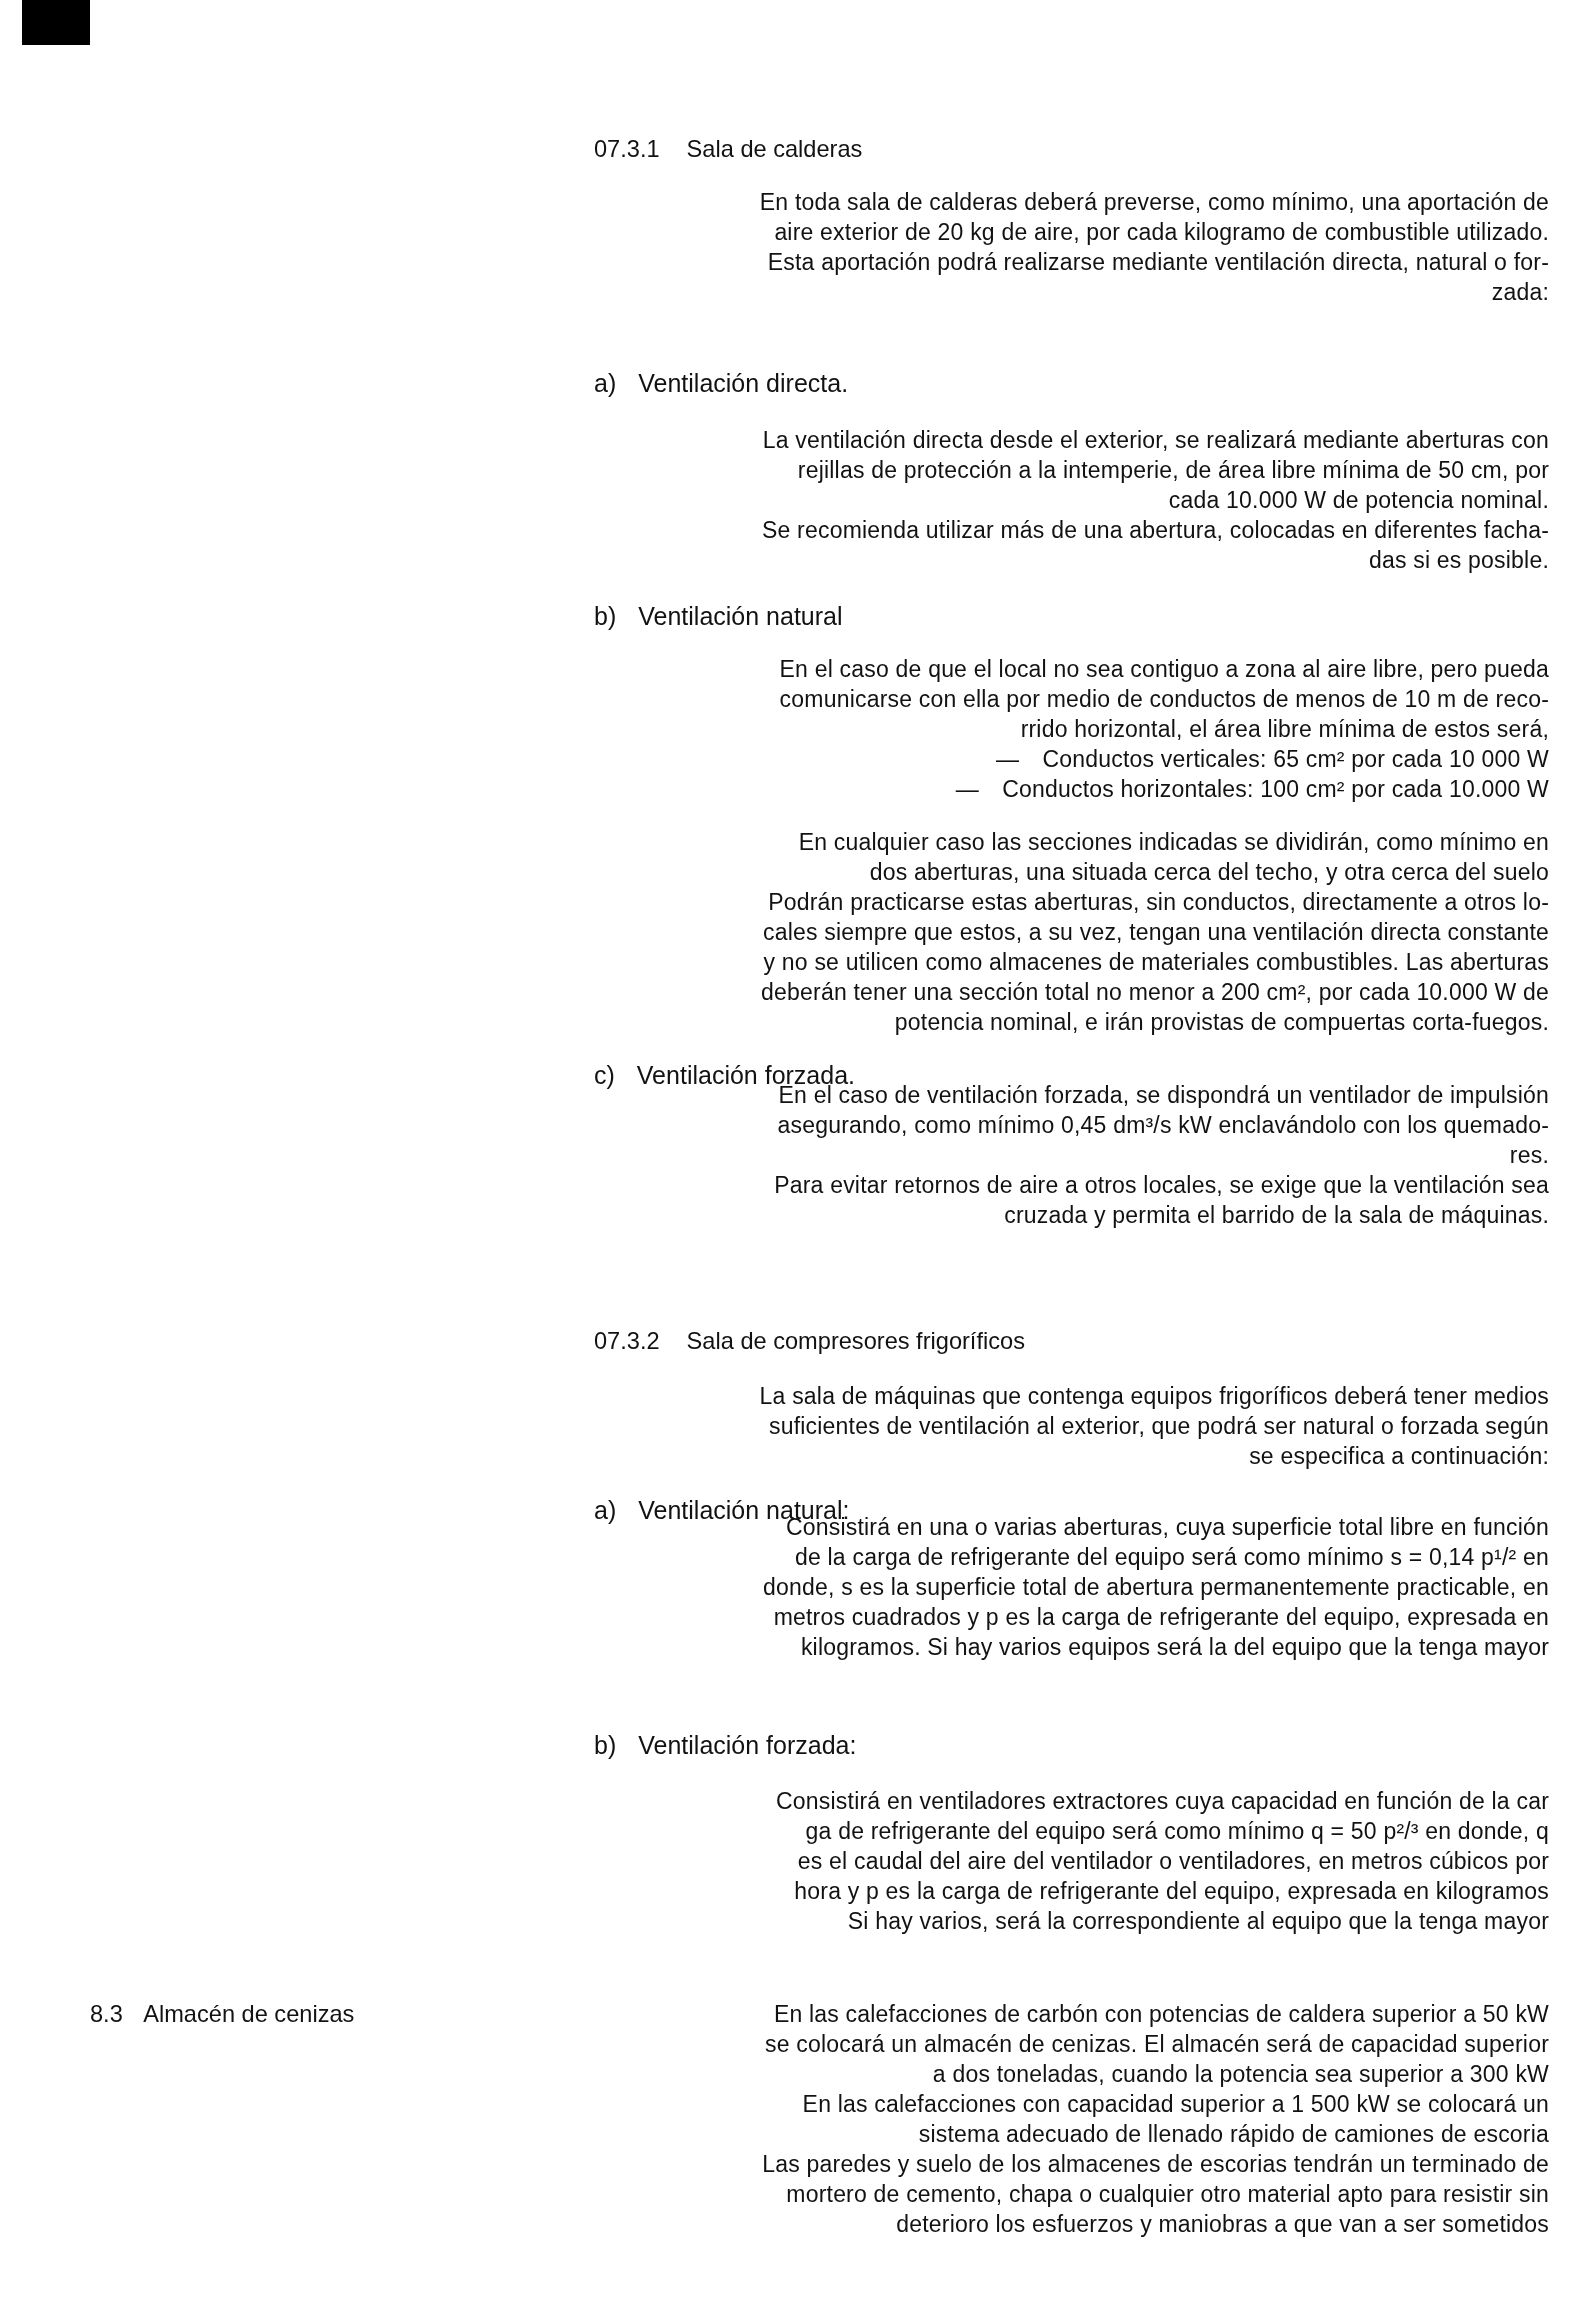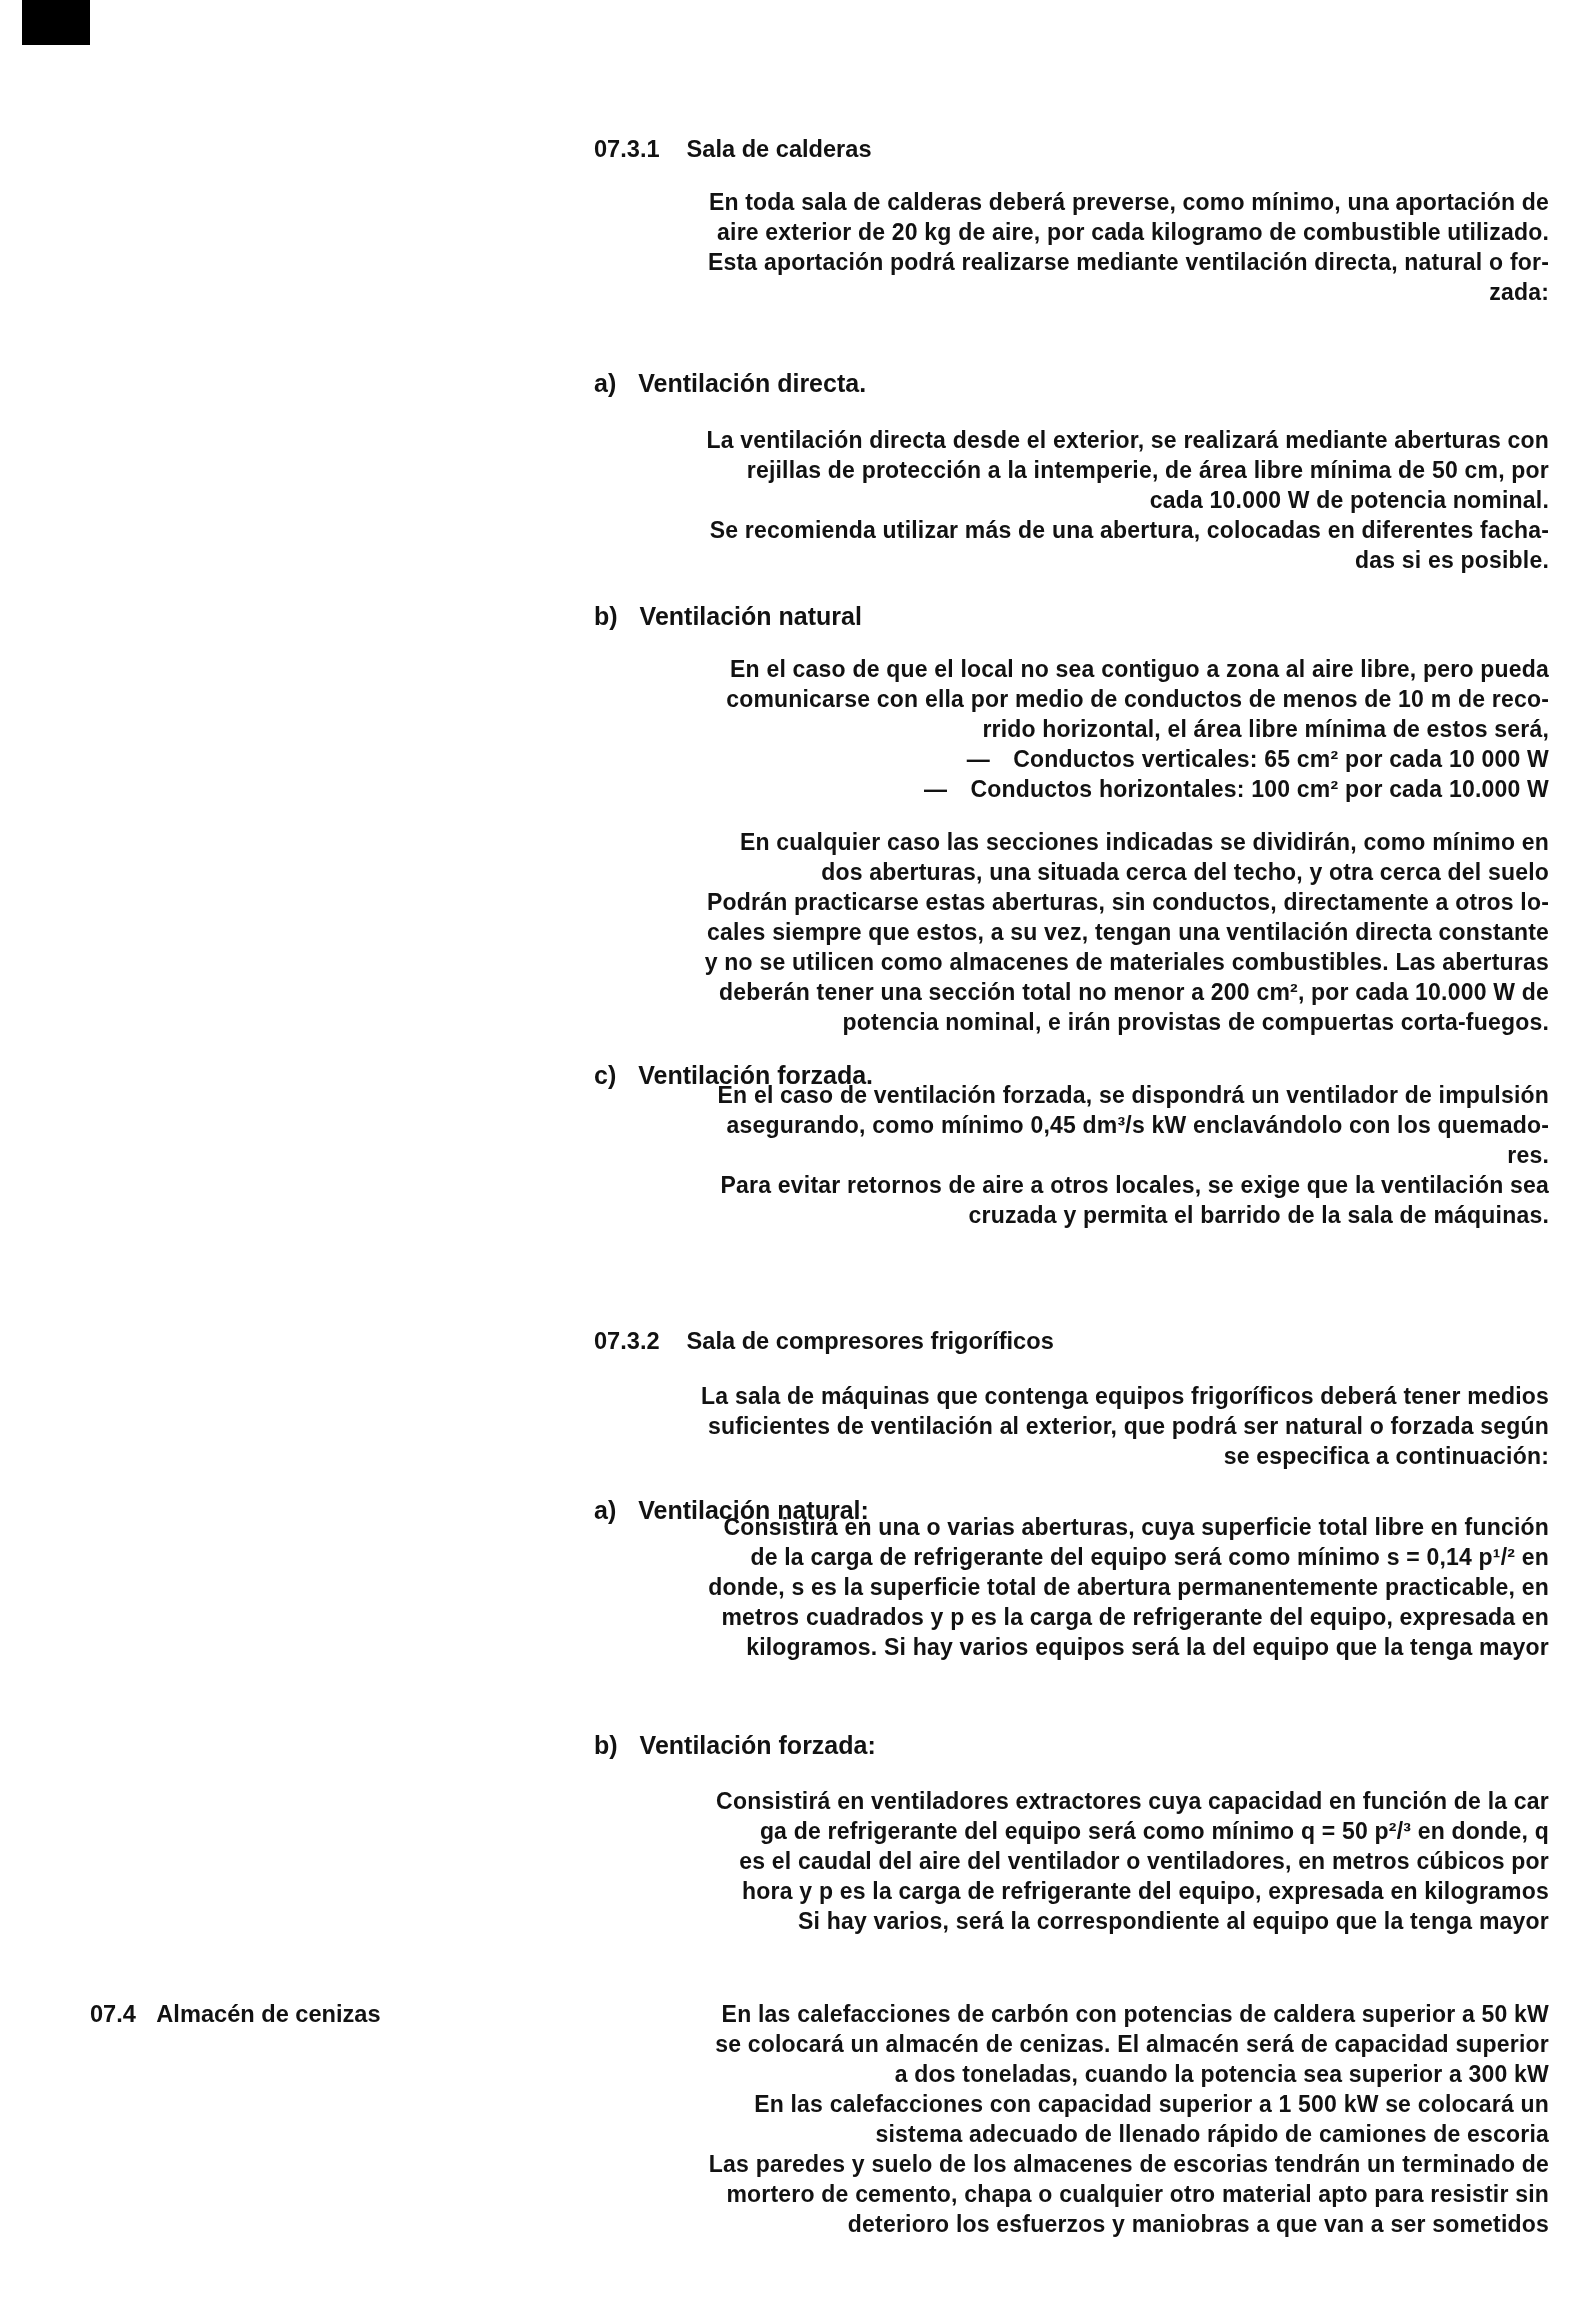--- a/index.html
+++ b/index.html
@@ -2,21 +2,21 @@
 <html style="font-size:12.6px"><head>
 <meta charset="utf-8">
 <style>
   html,body{margin:0;padding:0;}
   .page{
     position:relative;
     width:1572px;
     height:2319px;
     background:#ffffff;
     font-family:"Liberation Sans","DejaVu Sans",sans-serif;
-    font-weight:bold;
+    font-weight:normal;
     color:#121212;
     overflow:hidden;
   }
   .scan-mark{
     position:absolute;
     left:22px; top:0;
     width:68px; height:45px;
     background:#000;
   }
   .block{ position:absolute; left:594px; width:955px; }
@@ -115,21 +115,21 @@
     <span>b)</span><span class="sub-title">Ventilación forzada:</span>
   </div>
 
   <div class="block para" style="top:1786px">Consistirá en ventiladores extractores cuya capacidad en función de la car
 ga de refrigerante del equipo será como mínimo q = 50 p²/³  en donde, q
 es el caudal del aire del ventilador o ventiladores, en metros cúbicos por
 hora y p es la carga de refrigerante del equipo, expresada en kilogramos
 Si hay varios, será la correspondiente al equipo que la tenga mayor</div>
 
   <div class="margin-heading">
-    <span>07.4</span><span class="sec-title">Almacén de cenizas</span>
+    <span>8.3</span><span class="sec-title">Almacén de cenizas</span>
   </div>
 
   <div class="block para" style="top:1999px">En las calefacciones de carbón con potencias de caldera superior a 50 kW
 se colocará un almacén de cenizas. El almacén será de capacidad superior
 a dos toneladas, cuando la potencia sea superior a 300 kW
 En las calefacciones con capacidad superior a 1 500 kW se colocará un
 sistema adecuado de llenado rápido de camiones de escoria
 Las paredes y suelo de los almacenes de escorias tendrán un terminado de
 mortero de cemento, chapa o cualquier otro material apto para resistir sin
 deterioro los esfuerzos y maniobras a que van a ser sometidos</div>

